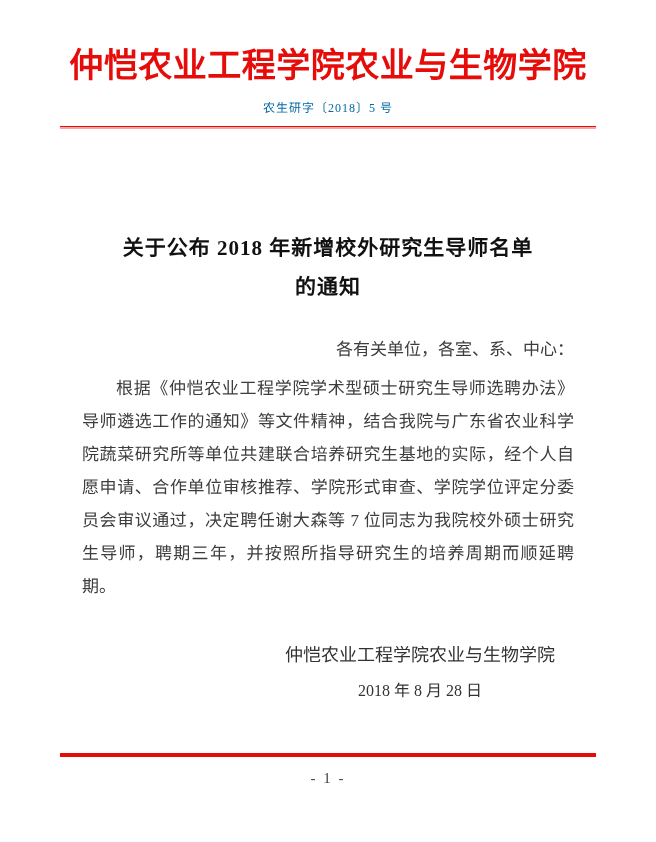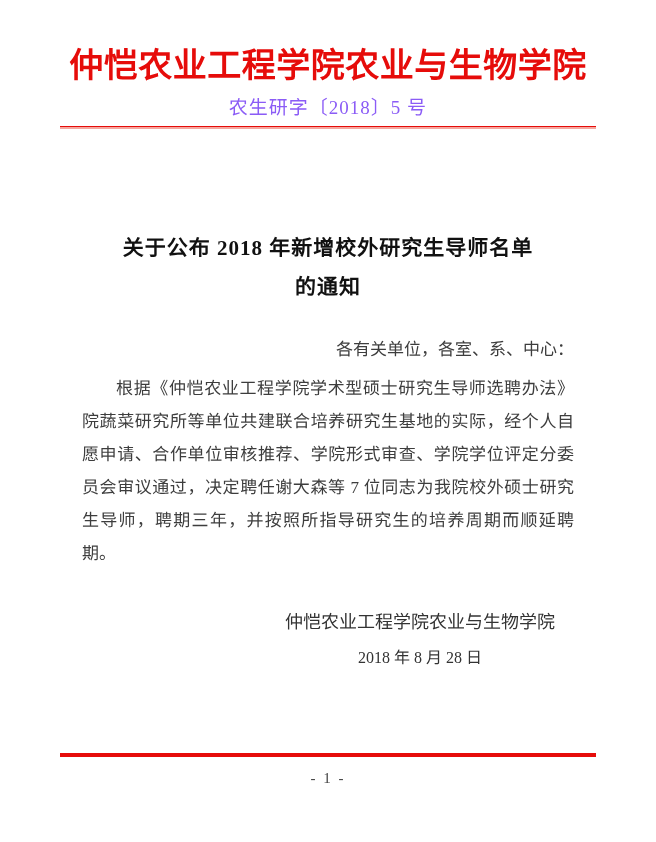--- a/index.html
+++ b/index.html
@@ -22,23 +22,23 @@
     color: #e60c0a;
     font-size: 34px;
     line-height: 48px;
     font-weight: bold;
     letter-spacing: 0.5px;
     white-space: nowrap;
   }
   .doc-number {
     margin-top: 7px;
     text-align: center;
-    font-size: 19px;
+    font-size: 12px;
     line-height: 22px;
-    color: #8b5cf6;
+    color: #0369a1;
     letter-spacing: 1px;
   }
   .rule-top {
     margin: 7px 60px 0 60px;
     height: 3px;
     background: #e60c0a;
     border-bottom: 2px solid #f5a79f;
   }
   
   .doc-title {
@@ -121,20 +121,21 @@
     <h1 class="doc-title">
       <span>关于公布 2018 年新增校外研究生导师名单</span><br>
       <span>的通知</span>
     </h1>
 
     <div class="body-wrap">
       <div class="salutation">各有关单位，各室、系、中心：</div>
 
       <div class="paragraph">
           <div class="para-line para-first">根据《仲恺农业工程学院学术型硕士研究生导师选聘办法》</div>
+          <div class="para-line">导师遴选工作的通知》等文件精神，结合我院与广东省农业科学</div>
           <div class="para-line">院蔬菜研究所等单位共建联合培养研究生基地的实际，经个人自</div>
           <div class="para-line">愿申请、合作单位审核推荐、学院形式审查、学院学位评定分委</div>
           <div class="para-line">员会审议通过，决定聘任谢大森等 7 位同志为我院校外硕士研究</div>
           <div class="para-line para-last">生导师，聘期三年，并按照所指导研究生的培养周期而顺延聘期。</div>
         </div>
 
 
       <div class="sign-block">
         <div class="sign-org">仲恺农业工程学院农业与生物学院</div>
         <div class="sign-date">2018 年 8 月 28 日</div>

